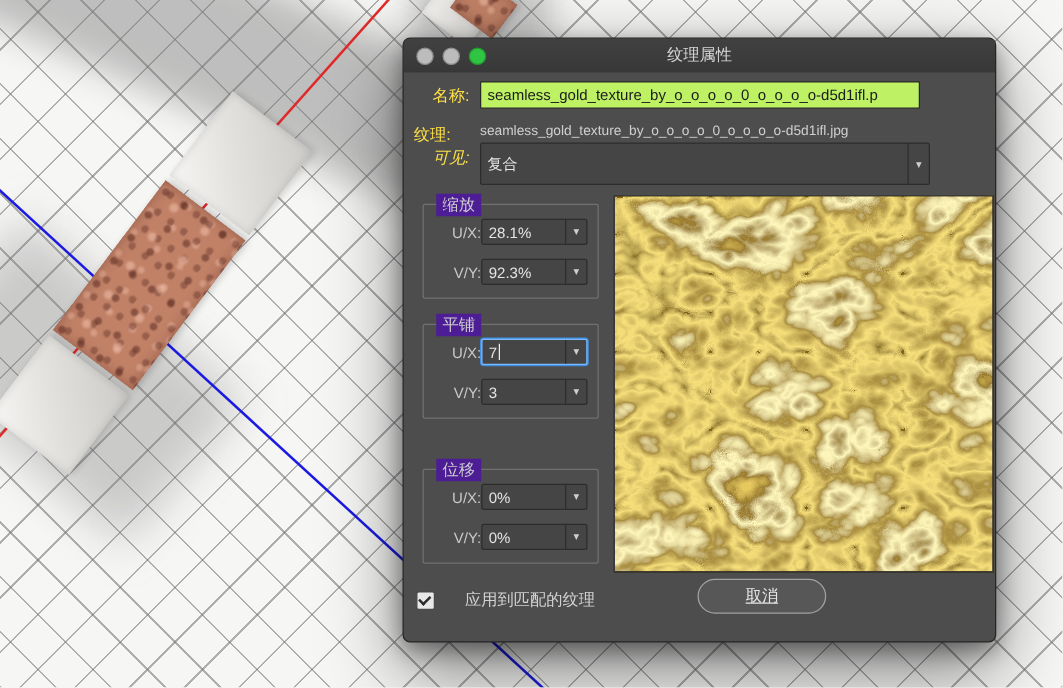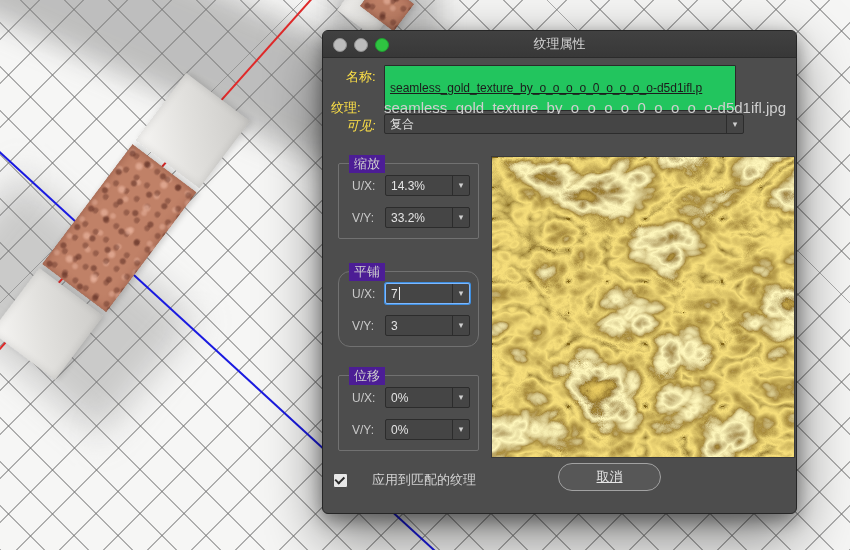--- a/index.html
+++ b/index.html
@@ -38,35 +38,35 @@
     border:1px solid #262626;border-radius:6px;box-shadow:0 22px 60px rgba(0,0,0,.5),0 6px 18px rgba(0,0,0,.4);z-index:10;}
   .titlebar{position:absolute;top:0;left:0;right:0;height:26px;background:linear-gradient(#414141,#383838);
     border-bottom:1px solid #2b2b2b;border-radius:5px 5px 0 0;display:flex;align-items:center;}
   .tl-group{position:absolute;left:10px;top:7px;display:flex;gap:7px;}
   .tl{width:12px;height:12px;border-radius:50%;}
   .tl.close,.tl.min{background:#bcbcbc;border:0.5px solid #8f8f8f;}
   .tl.zoom{background:#2fc441;border:0.5px solid #1f9c30;}
   .title{flex:1;text-align:center;font-size:13px;font-weight:500;color:#d6d6d6;}
 
   .lbl{position:absolute;font-size:13px;color:#fde047;}
-  .name-input{position:absolute;left:61px;top:34px;width:340px;height:20px;background:#22c55e;border:1px solid #2a2a2a;
-    border-radius:1px;font-size:12px;color:#1c1c1c;padding:12px 5px;outline:none;font-family:"Liberation Sans",sans-serif;text-decoration:underline;}
-  .texture-val{position:absolute;left:61px;top:68px;font-size:15px;color:#cfcfcf;white-space:nowrap;}
+  .name-input{position:absolute;left:61px;top:34px;width:340px;height:20px;background:#bef264;border:1px solid #2a2a2a;
+    border-radius:1px;font-size:12px;color:#1c1c1c;padding:0 5px;outline:none;font-family:"Liberation Sans",sans-serif;}
+  .texture-val{position:absolute;left:61px;top:68px;font-size:11px;color:#cfcfcf;white-space:nowrap;}
 
   .combo{height:21px;background:#454545;border:1px solid #2c2c2c;border-radius:2px;display:flex;align-items:stretch;box-sizing:border-box;}
   .combo .cval{flex:1;display:flex;align-items:center;padding:0 5px;font-size:12px;color:#e4e4e4;overflow:hidden;white-space:nowrap;}
   .combo .cbtn{width:16px;border-left:1px solid #2c2c2c;display:flex;align-items:center;justify-content:center;color:#cfcfcf;font-size:9px;line-height:1;}
   .combo.focused{border:1px solid #7db8ff;box-shadow:0 0 0 1px #3f8fe0;}
   .caret{width:1px;height:13px;background:#ececec;margin-left:1px;}
-  .combo.visible-combo{position:absolute;left:61px;top:83px;width:360px;height:20px;}
+  .combo.visible-combo{position:absolute;left:61px;top:83px;width:360px;height:34px;}
 
   .group{position:absolute;left:15px;width:141px;height:76px;border:1px solid #717171;border-radius:2px;box-sizing:border-box;}
-  .group.g1{top:132px;} .group.g2{top:240px;border-radius:12px;} .group.g3{top:344px;}
+  .group.g1{top:132px;} .group.g2{top:228px;} .group.g3{top:344px;}
   .gtitle{position:absolute;top:-9px;left:10px;background:#4c1d95;padding:0 5px;font-size:13px;color:#cdcdcd;}
-  .grow{display:flex;align-items:center;margin:11px 8px 0 13px;}
+  .grow{display:flex;align-items:center;margin:11px 8px 0 13px;text-align:right;}
   .grow .glabel{width:33px;font-size:12px;color:#c9c9c9;flex:none;}
   .grow .combo{flex:1;}
 
   .preview{position:absolute;left:168px;top:125px;width:302px;height:300px;background:#2b1f05;border:1px solid #3a3a3a;overflow:hidden;}
   .preview svg{display:block;}
 
   .bottom-check{position:absolute;left:10px;top:440px;display:flex;align-items:center;gap:24px;}
   .cbox{width:13px;height:13px;background:#e8e8e8;border:1px solid #4a4a4a;border-radius:2px;display:flex;align-items:center;justify-content:center;}
   .checkmark{width:7px;height:4px;border-left:2px solid #2b2b2b;border-bottom:2px solid #2b2b2b;transform:rotate(-45deg) translate(0,-1px);}
   .cbl{font-size:13px;color:#d2d2d2;}
@@ -116,28 +116,28 @@
   <div class="combo visible-combo">
     <span class="cval">复合</span>
     <span class="cbtn">▾</span>
   </div>
 
   <div class="group g1">
     <span class="gtitle">缩放</span>
     <div class="grow">
       <span class="glabel">U/X:</span>
       <div class="combo">
-        <span class="cval">14.3%</span>
+        <span class="cval">28.1%</span>
         <span class="cbtn">▾</span>
       </div>
     </div>
     <div class="grow">
       <span class="glabel">V/Y:</span>
       <div class="combo">
-        <span class="cval">33.2%</span>
+        <span class="cval">92.3%</span>
         <span class="cbtn">▾</span>
       </div>
     </div>
   </div>
 
   <div class="group g2">
     <span class="gtitle">平铺</span>
     <div class="grow">
       <span class="glabel">U/X:</span>
       <div class="combo focused">

